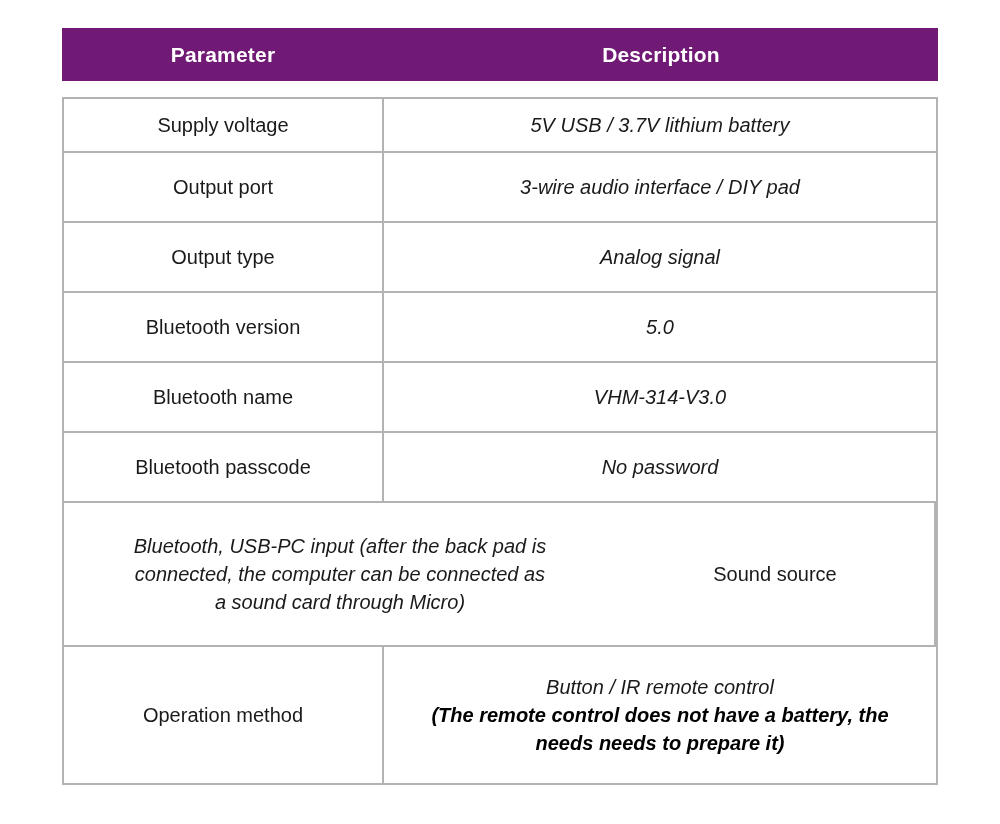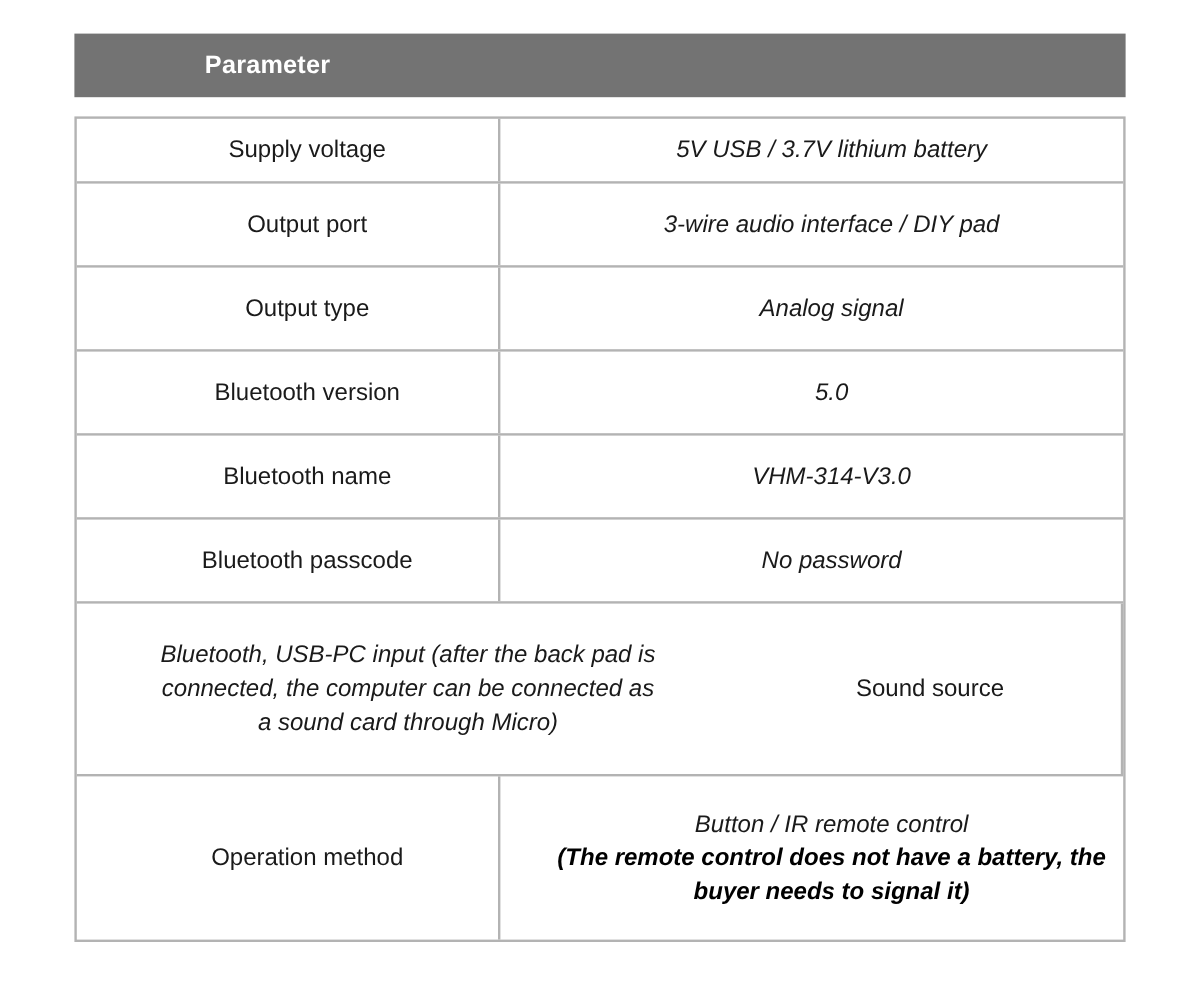--- a/index.html
+++ b/index.html
@@ -18,21 +18,21 @@
     position: absolute;
     left: 62px;
     top: 28px;
     width: 876px;
   }
 
   
   .table-header {
     display: flex;
     height: 53px;
-    background: #737373;
+    background: #701a75;
   }
   .table-header .th {
     display: flex;
     align-items: center;
     justify-content: center;
     color: #ffffff;
     font-size: 21px;
     font-weight: bold;
     letter-spacing: .2px;
   }
@@ -59,21 +59,20 @@
   .cell {
     display: flex;
     align-items: center;
     justify-content: center;
     text-align: center;
     box-sizing: border-box;
     color: #1a1a1a;
     font-size: 20px;
     line-height: 28px;
     padding: 4px 10px;
-    margin-left: 33px;
   }
   .cell.param {
     width: 320px;
     border-right: 2px solid #b3b3b3;
     flex: 0 0 320px;
   }
   .cell.desc {
     flex: 1 1 auto;
     font-style: italic;
   }
@@ -91,20 +90,21 @@
     font-weight: bold;
   }
 </style>
 </head>
 <body>
 
 <div id="spec-table">
 
   <div class="table-header">
     <div class="th col-param">Parameter</div>
+    <div class="th col-desc">Description</div>
   </div>
 
   <div class="table-body">
 
     <div class="trow h54">
       <div class="cell param">Supply voltage</div>
       <div class="cell desc">5V USB / 3.7V lithium battery</div>
     </div>
 
     <div class="trow h70">
@@ -142,19 +142,19 @@
       </div>
       <div class="cell param">Sound source</div>
     </div>
 
     <div class="trow h136">
       <div class="cell param">Operation method</div>
       <div class="cell desc">
         <span class="desc-lines">
           <span class="ln">Button / IR remote control</span>
           <span class="ln note-red">(The remote control does not have a battery, the</span>
-          <span class="ln note-red">buyer needs to signal it)</span>
+          <span class="ln note-red">needs needs to prepare it)</span>
         </span>
       </div>
     </div>
 
   </div>
 </div>
 
 </body></html>

